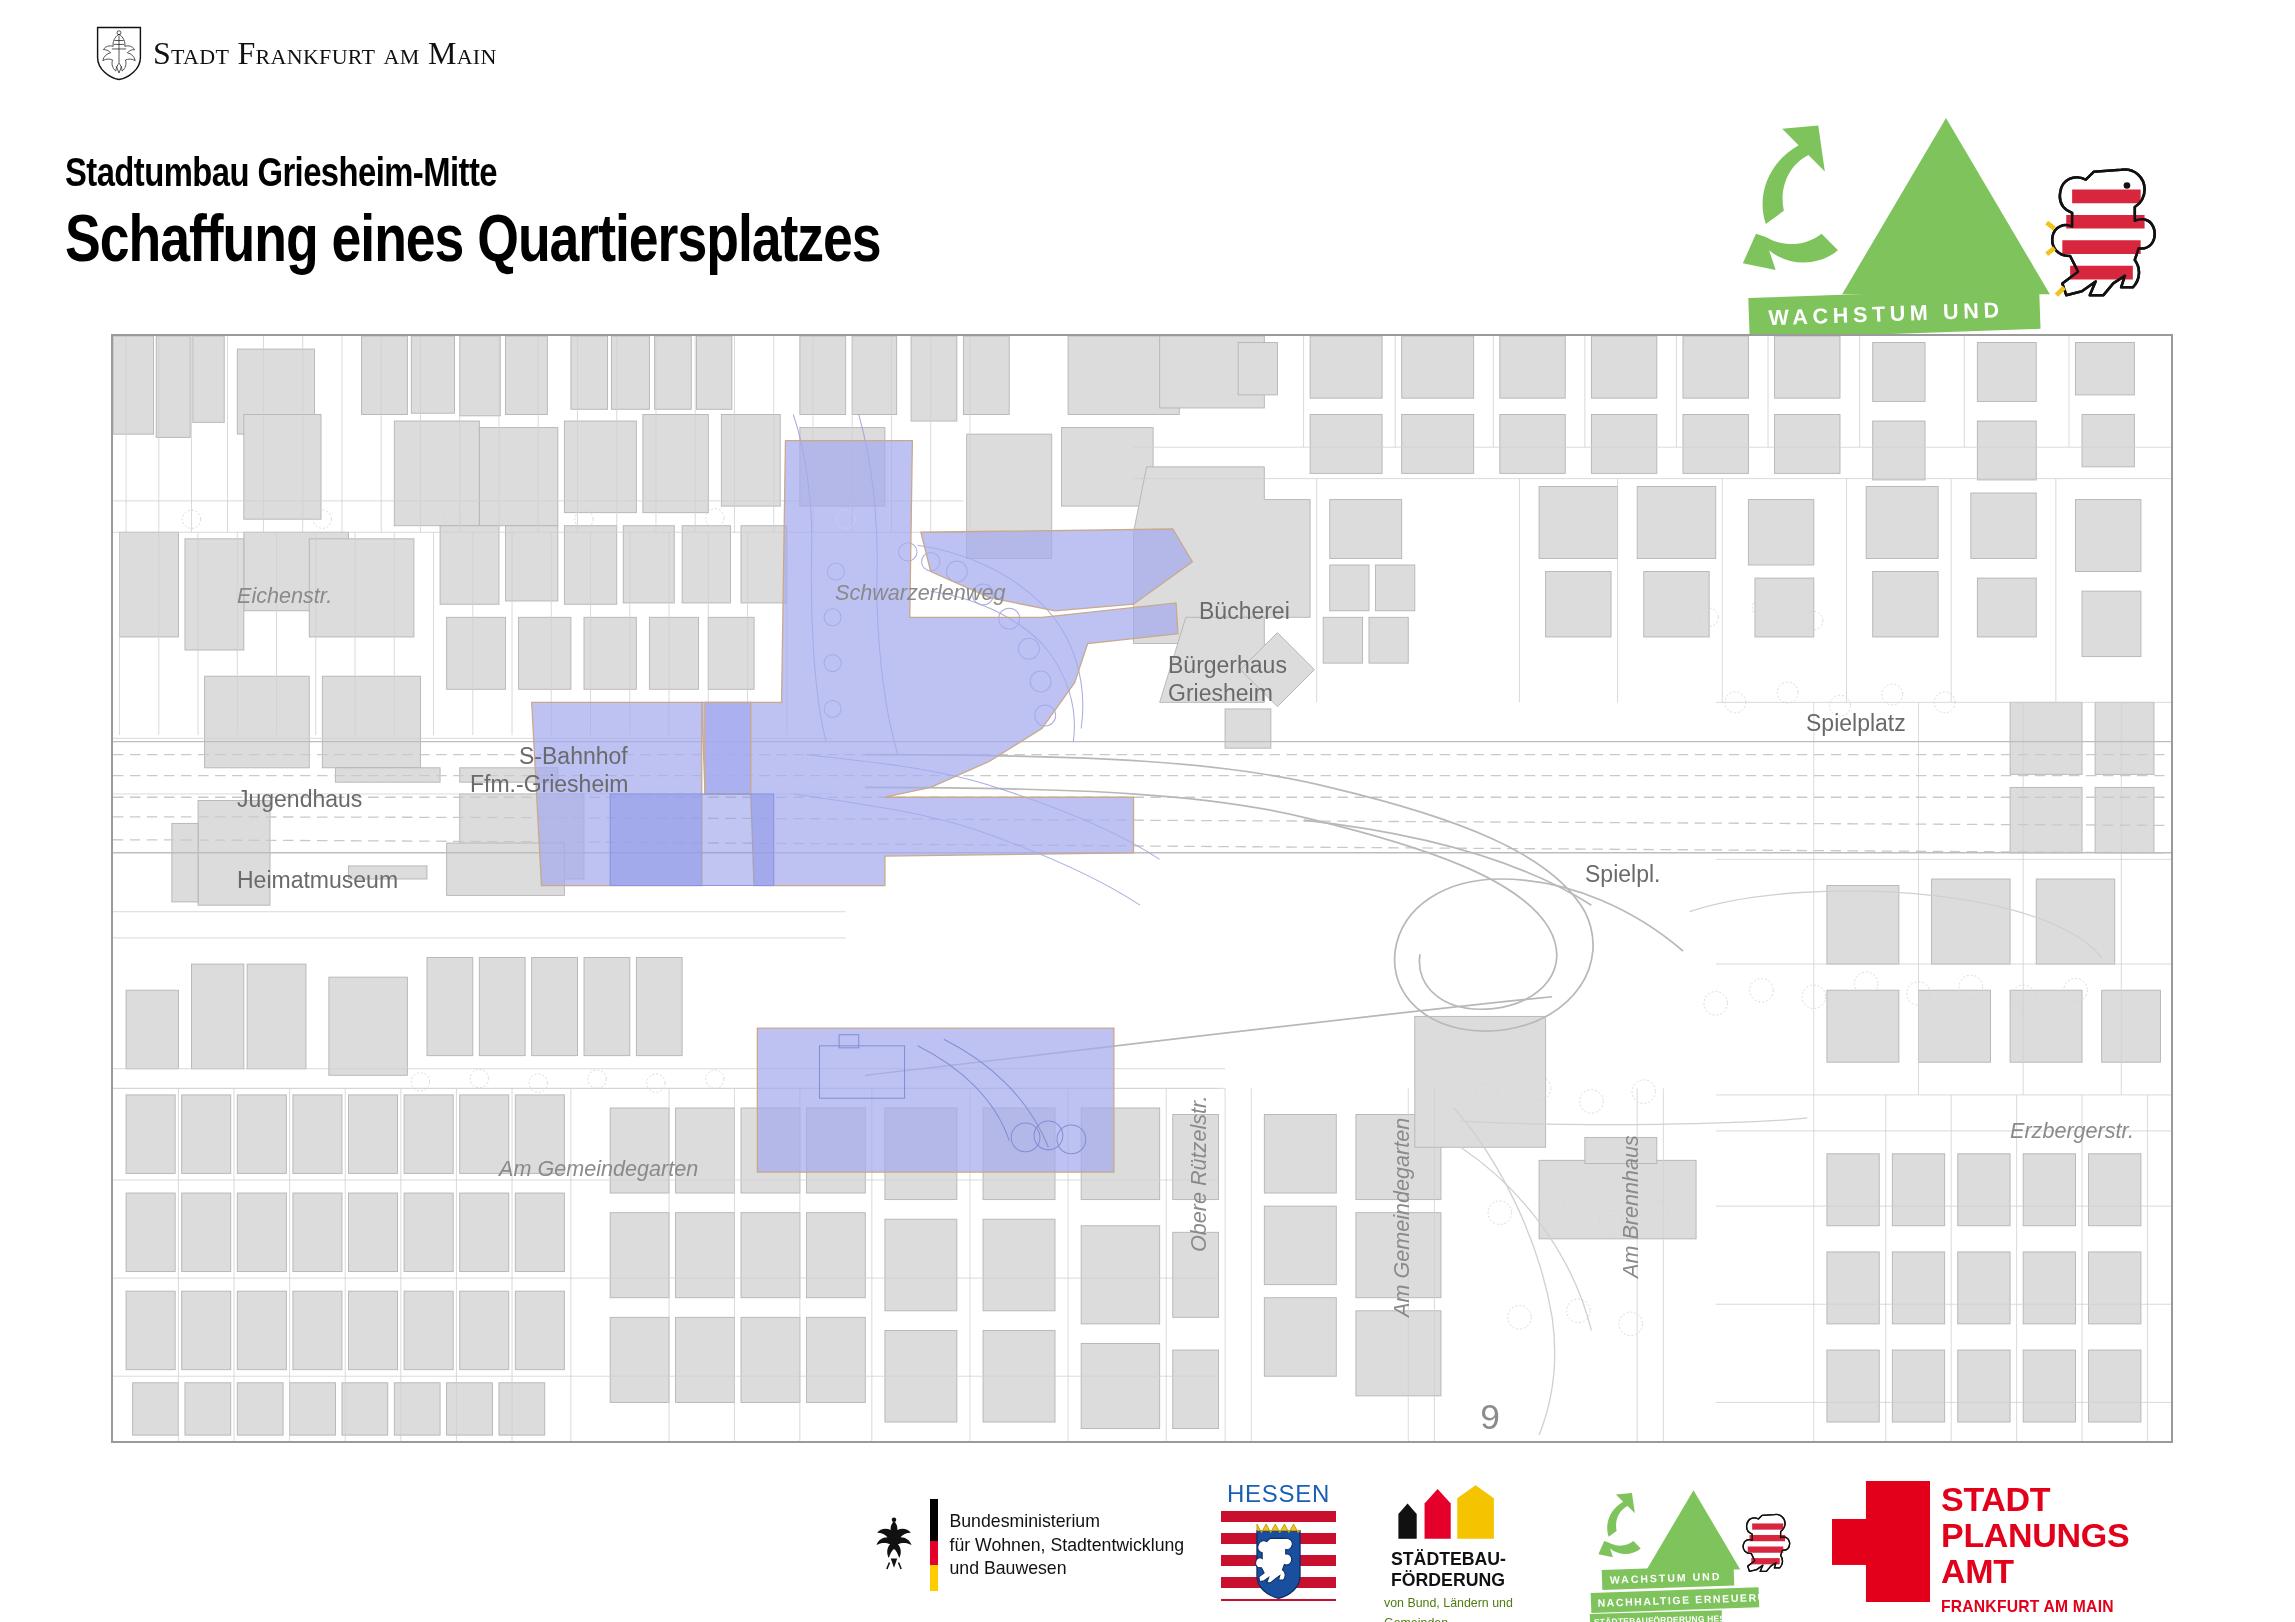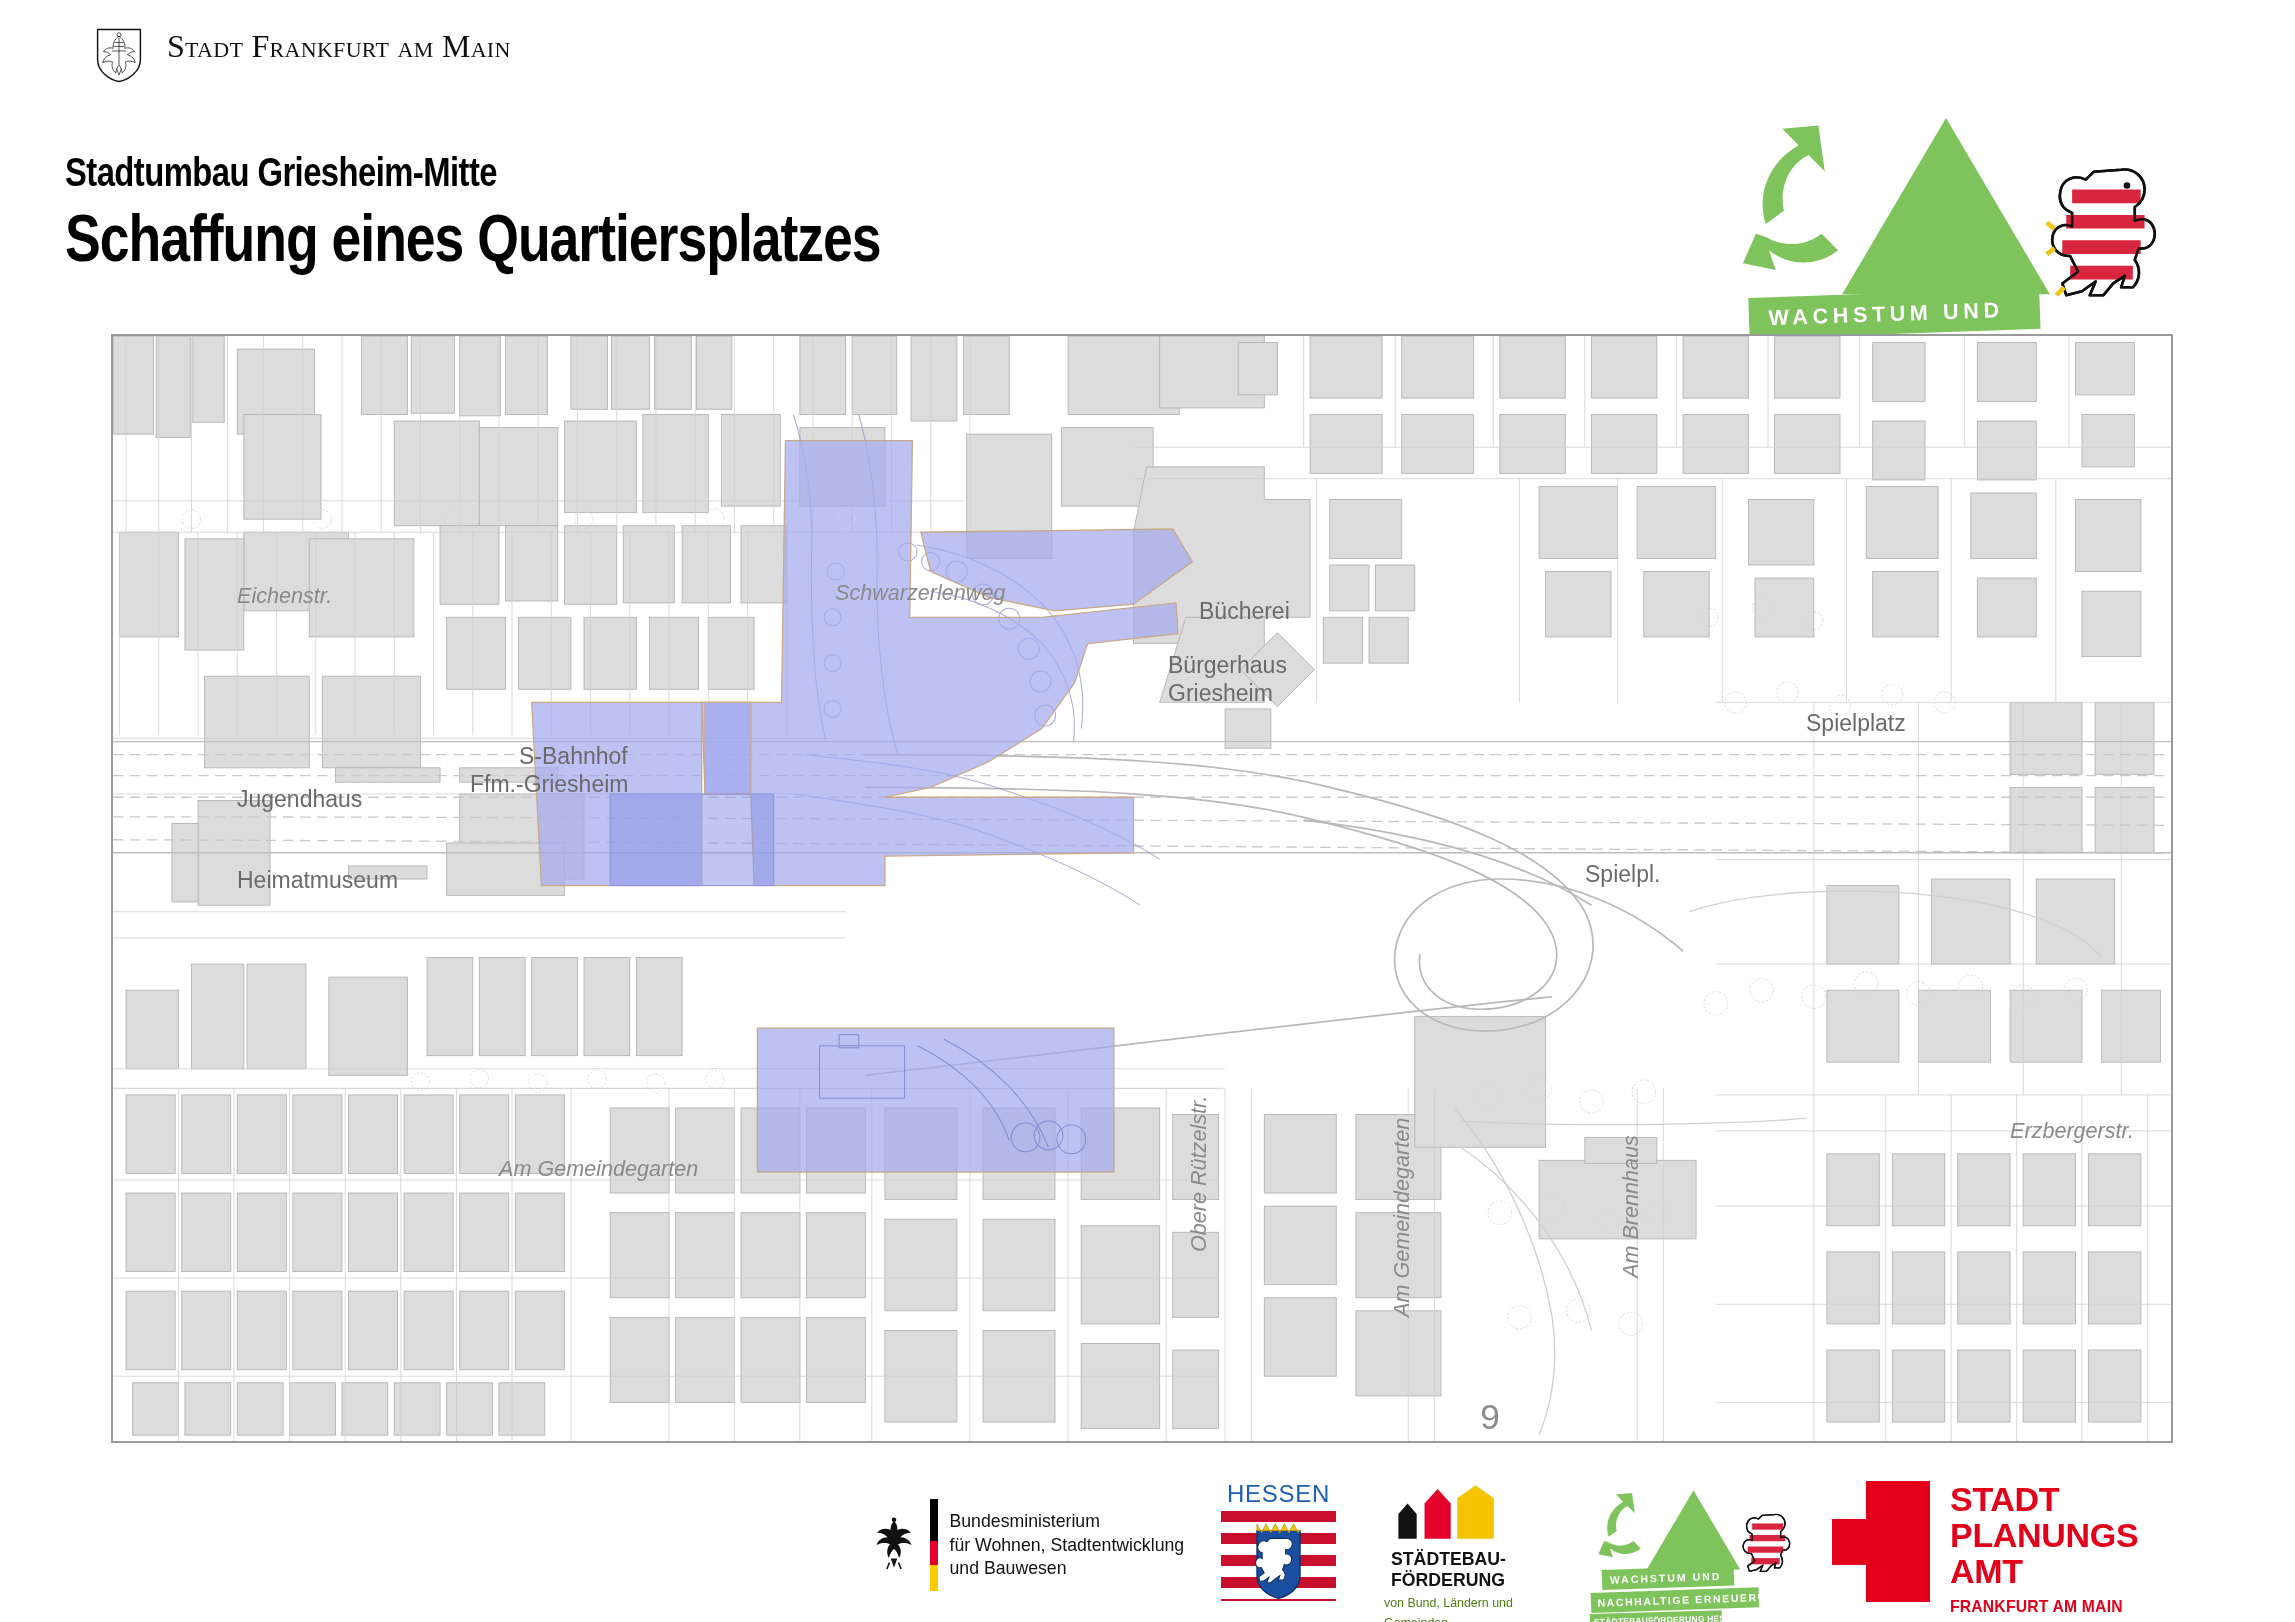--- a/index.html
+++ b/index.html
@@ -4,21 +4,21 @@
 <title>Stadtumbau Griesheim-Mitte</title>
 <style>
   html,body{margin:0;padding:0;background:#ffffff;}
   body{width:2295px;height:1622px;position:relative;overflow:hidden;
        font-family:"Liberation Sans", sans-serif;}
 
   
   #header{position:absolute;left:0;top:0;width:2295px;height:314px;}
 
   #city-logo{position:absolute;left:95px;top:27.5px;width:432px;height:52px;
-             display:flex;gap:24px;}
+             display:flex;align-items:center;gap:10px;}
   #city-logo .crest{width:48px;height:55px;flex:0 0 auto;}
   #city-logo .city-name{font-family:"Liberation Serif", serif;
       font-size:32px;letter-spacing:0.3px;color:#111;white-space:nowrap;
       font-variant:small-caps;}
 
   #title-block{position:absolute;left:65px;top:114px;margin-top:37px;}
   #subtitle{font-size:41px;font-weight:bold;color:#000;letter-spacing:-0.7px;
             transform:scaleX(.80);transform-origin:left center;
             white-space:nowrap;line-height:1.05;}
   #maintitle{font-size:67px;font-weight:bold;color:#000;letter-spacing:-1.3px;
@@ -85,21 +85,21 @@
          letter-spacing:2px;padding-left:7.9px;transform:rotate(-2deg);
          transform-origin:left center;}
   #ws-b2{left:1.3px;top:105px;width:161px;height:19.6px;font-size:10.5px;
          letter-spacing:1.6px;padding-left:6.5px;transform:rotate(-2deg);
          transform-origin:left center;}
   #ws-b3{left:0px;top:126px;width:128px;height:15.7px;font-size:8.5px;
          letter-spacing:0.2px;padding-left:3.9px;transform:rotate(-1.6deg);
          transform-origin:left center;}
 
   #stadtplanung{left:1832px;top:9.2px;width:366px;height:131px;
-                display:flex;align-items:flex-start;gap:20px;}
+                display:flex;align-items:flex-start;gap:11px;}
   #stadtplanung .spa-mark{width:98px;height:121px;flex:0 0 auto;}
   #stadtplanung .spa-words{color:#e2001a;}
   #stadtplanung .spa-words .l{font-size:34px;font-weight:bold;line-height:1.06;
                               letter-spacing:-0.3px;}
   #stadtplanung .spa-sub{font-size:15.7px;font-weight:bold;margin-top:9.2px;
                          letter-spacing:0.2px;}
 </style>
 </head>
 <body>
 

